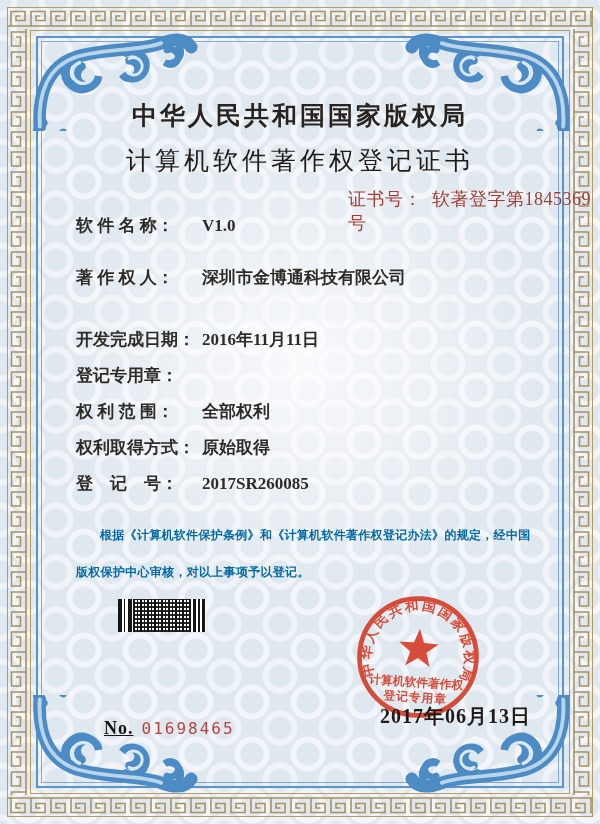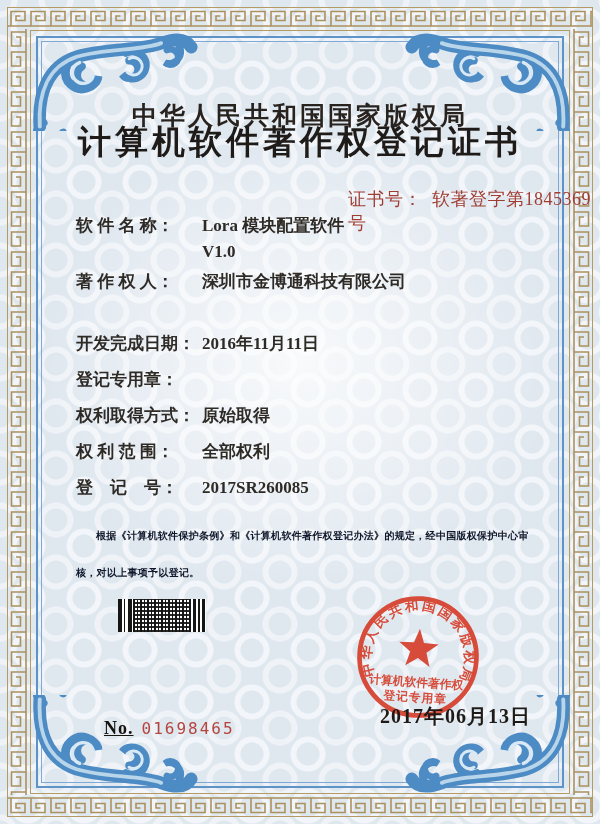--- a/index.html
+++ b/index.html
@@ -25,39 +25,39 @@
   .corner.tl{left:33px;top:33px;}
   .corner.tr{right:30px;top:33px;transform:scaleX(-1);}
   .corner.bl{left:33px;bottom:31px;transform:scaleY(-1);}
   .corner.br{right:30px;bottom:31px;transform:scale(-1,-1);}
 
   .authority{
     position:absolute;top:99px;left:0;width:100%;text-align:center;
     font-size:25px;font-weight:700;color:#29231f;letter-spacing:3px;
   }
   .cert-title{
-    position:absolute;top:120px;left:0;width:100%;text-align:center;
-    font-size:33px;font-weight:700;color:#1f1b18;letter-spacing:4px;
+    position:absolute;top:144px;left:0;width:100%;text-align:center;
+    font-size:25px;font-weight:400;color:#1f1b18;letter-spacing:4px;
   }
   .certno{
     position:absolute;top:187px;left:348px;
     font-size:18px;color:#9f3d33;letter-spacing:.5px;
   }
   .certno .num{margin-left:10px;}
 
   .fields{position:absolute;left:76px;top:213px;width:462px;color:#2e2a26;}
   .field-row{display:flex;font-size:17px;line-height:26px;font-weight:700;margin-bottom:10px;}
   .field-row .label{width:126px;flex:none;}
   .field-row .value{flex:1;}
-  .row-software{margin-bottom:4px;}
+  .row-software{margin-bottom:26px;}
   .row-owner{margin-bottom:36px;align-items:center;}
 
   .statement{
     position:absolute;left:76px;top:517px;width:462px;
-    font-size:10px;line-height:37px;color:#0f172a;font-weight:600;
+    font-size:12px;line-height:37px;color:#0369a1;font-weight:600;
     text-indent:2em;letter-spacing:.3px;
   }
 
   .barcode{position:absolute;left:118px;top:599px;width:88px;height:33px;display:flex;background:#fdfdfb;}
   .barcode .b-left{width:15px;background:repeating-linear-gradient(90deg,#151515 0 4px,#fdfdfb 4px 6px,#151515 6px 7px,#fdfdfb 7px 10px);}
   .barcode .b-mid{flex:1;background:
       repeating-linear-gradient(0deg, rgba(20,20,20,.92) 0 2px, rgba(255,255,255,0) 2px 4px),
       repeating-linear-gradient(90deg,#161616 0 2px,#fdfdfb 2px 4px,#161616 4px 5px,#fdfdfb 5px 7px);}
   .barcode .b-right{width:17px;background:repeating-linear-gradient(90deg,#151515 0 2px,#fdfdfb 2px 4px,#151515 4px 7px,#fdfdfb 7px 9px);}
 
@@ -136,42 +136,41 @@
 <div class="authority">中华人民共和国国家版权局</div>
 <div class="cert-title">计算机软件著作权登记证书</div>
 <div class="certno">
   <span class="lbl">证书号：</span><span class="num">软著登字第1845369号</span>
 </div>
 
 <div class="fields">
   <div class="field-row row-software">
     <span class="label">软 件 名 称：</span>
     <span class="value">
-      <div>Lora 模块配置软件</div>
       <div>V1.0</div>
     </span>
   </div>
   <div class="field-row row-owner">
     <span class="label">著 作 权 人：</span>
     <span class="value">深圳市金博通科技有限公司</span>
   </div>
   <div class="field-row">
     <span class="label">开发完成日期：</span>
     <span class="value">2016年11月11日</span>
   </div>
   <div class="field-row">
     <span class="label">登记专用章：</span>
   </div>
   <div class="field-row">
+    <span class="label">权 利 范 围：</span>
+    <span class="value">全部权利</span>
+  </div>
+  <div class="field-row">
     <span class="label">权利取得方式：</span>
     <span class="value">原始取得</span>
-  </div>
-  <div class="field-row">
-    <span class="label">权 利 范 围：</span>
-    <span class="value">全部权利</span>
   </div>
   <div class="field-row">
     <span class="label">登　记　号：</span>
     <span class="value">2017SR260085</span>
   </div>
 </div>
 
 <div class="statement">根据《计算机软件保护条例》和《计算机软件著作权登记办法》的规定，经中国版权保护中心审核，对以上事项予以登记。</div>
 
 <div class="barcode">

